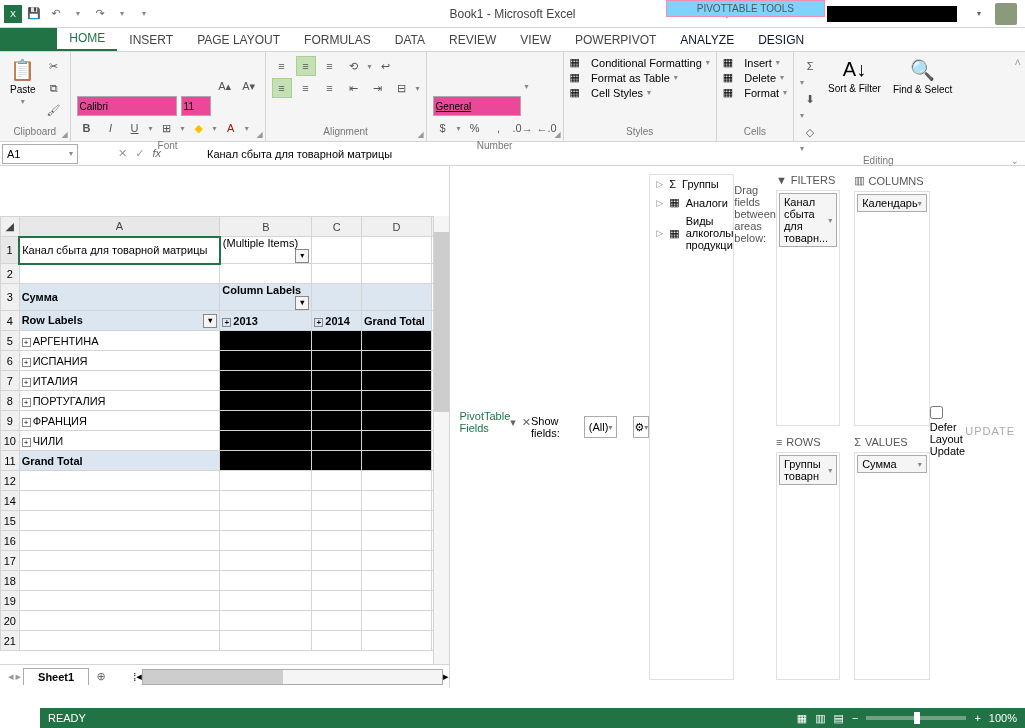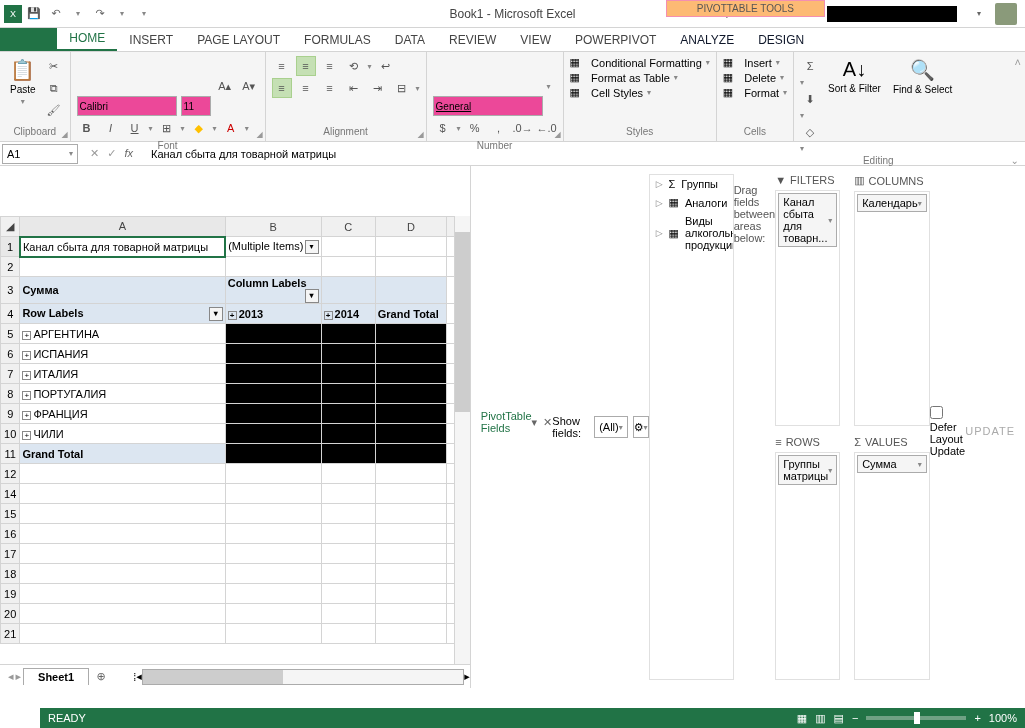--- a/index.html
+++ b/index.html
@@ -2,21 +2,21 @@
 <html><head>
 <meta charset="utf-8">
 <style>
 *{margin:0;padding:0;box-sizing:border-box;font-family:"Segoe UI",Arial,sans-serif;font-size:11px;}
 body{background:#fff;width:1025px;height:728px;overflow:hidden;position:relative;}
 .titlebar{height:28px;background:#fff;display:flex;align-items:center;border-bottom:1px solid #d4d4d4;position:relative;}
 .qat{display:flex;align-items:center;gap:2px;padding-left:4px;}
 .qat-icon{width:20px;height:20px;display:flex;align-items:center;justify-content:center;color:#666;cursor:pointer;}
 .qat-icon.excel{background:#217346;color:#fff;font-size:9px;width:18px;height:18px;}
 .title-center{position:absolute;left:50%;transform:translateX(-50%);color:#444;font-size:12px;}
-.contextual-tab{position:absolute;right:200px;top:0;background:#fdba74;padding:2px 30px;font-size:10px;color:#555;border:1px solid #f48fb1;}
+.contextual-tab{position:absolute;right:200px;top:0;background:#7dd3fc;padding:2px 30px;font-size:10px;color:#555;border:1px solid #f48fb1;}
 .win-controls{margin-left:auto;display:flex;gap:4px;padding-right:8px;align-items:center;}
 .win-controls span{width:24px;height:20px;display:flex;align-items:center;justify-content:center;cursor:pointer;color:#666;}
 .avatar{width:22px;height:22px;background:#8a9a7a;border-radius:2px;}
 .user-black{width:130px;height:16px;background:#000;margin-right:6px;}
 .ribbon-tabs{height:24px;display:flex;align-items:flex-end;border-bottom:1px solid #d4d4d4;}
 .tab{padding:4px 12px;font-size:12px;color:#444;cursor:pointer;text-transform:uppercase;}
 .tab.file{background:#217346;color:#fff;padding:20px 16px;}
 .tab.active{color:#217346;border-bottom:2px solid #217346;}
 .tab.ctx{color:#0f172a;}
 .ribbon{height:90px;background:#f5f5f5;border-bottom:1px solid #d4d4d4;display:flex;}
@@ -25,21 +25,21 @@
 .group-content{flex:1;display:flex;align-items:flex-start;gap:4px;}
 .big-btn{display:flex;flex-direction:column;align-items:center;gap:2px;padding:2px 4px;cursor:pointer;}
 .big-btn .icon{font-size:20px;}
 .big-btn .lbl{font-size:10px;}
 .stack{display:flex;flex-direction:column;gap:2px;}
 .row{display:flex;gap:4px;align-items:center;}
 select.ctrl,input.ctrl{height:20px;border:1px solid #ababab;background:#ec4899;font-size:10px;padding:0 2px;margin-top:40px;}
 .btn-sm{width:20px;height:20px;display:flex;align-items:center;justify-content:center;border:1px solid transparent;cursor:pointer;color:#555;}
 .btn-sm.toggle-on{background:#c5e0b4;border-color:#a9d08e;}
 .launcher{position:absolute;bottom:2px;right:2px;font-size:8px;color:#999;cursor:pointer;}
-.formula-bar{height:24px;display:flex;align-items:center;border-bottom:1px solid #d4d4d4;padding:2px;}
+.formula-bar{height:24px;display:flex;align-items:center;border-bottom:1px solid #d4d4d4;padding:2px;gap:28px;}
 .name-box{width:76px;height:20px;border:1px solid #ababab;padding:0 4px;display:flex;align-items:center;justify-content:space-between;}
 .fb-btns{display:flex;gap:8px;padding:0 12px;color:#999;}
 .fx{font-style:italic;color:#666;}
 .formula-input{flex:1;padding:0 6px;}
 .fb-expand{position:absolute;right:6px;top:155px;color:#999;cursor:pointer;font-size:10px;}
 .content{display:flex;height:calc(728px - 28px - 24px - 90px - 24px - 20px - 20px);}
 .sheet-area{width:640px;display:flex;flex-direction:column;border-right:1px solid #d4d4d4;}
 .sheet-body{flex:1;overflow:hidden;position:relative;margin-top:50px;}
 .grid{border-collapse:collapse;width:100%;}
 .grid td,.grid th{border:1px solid #d4d4d4;height:20px;font-size:11px;text-align:left;padding:0 2px;white-space:nowrap;overflow:hidden;}
@@ -55,21 +55,21 @@
 .sheet-tabs{height:24px;display:flex;align-items:center;border-top:1px solid #d4d4d4;padding-left:8px;gap:2px;}
 .sheet-nav{display:flex;gap:2px;color:#999;}
 .sheet-tab{padding:2px 14px;border:1px solid #ababab;border-bottom:none;background:#fff;font-weight:bold;font-size:11px;}
 .sheet-add{width:20px;height:20px;display:flex;align-items:center;justify-content:center;color:#666;cursor:pointer;}
 .hscroll{flex:1;margin-left:20px;display:flex;align-items:center;}
 .hsbar{flex:1;height:16px;border:1px solid #ababab;background:#f5f5f5;position:relative;}
 .hsbar .thumb{position:absolute;left:0;width:140px;height:100%;background:#cdcdcd;}
 .pane{flex:1;padding:8px 10px;display:flex;flex-direction:row;}
 .pane-title{font-size:18px;color:#217346;font-weight:normal;margin-bottom:10px;display:flex;align-items:center;}
 .pane-title .ctrls{margin-left:auto;display:flex;gap:6px;font-size:12px;color:#666;}
-.pane-row{display:flex;align-items:center;gap:5px;margin-bottom:0;}
+.pane-row{display:flex;align-items:center;gap:16px;margin-bottom:0;}
 .dd{flex:1;height:22px;border:1px solid #ababab;background:#fff;display:flex;align-items:center;padding:0 4px;justify-content:space-between;cursor:pointer;}
 .gear-btn{width:24px;height:22px;border:1px solid #ababab;display:flex;align-items:center;justify-content:center;cursor:pointer;}
 .field-list{border:1px solid #e0e0e0;flex:0 0 85px;overflow:hidden;position:relative;}
 .field-item{padding:3px 6px;display:flex;align-items:center;gap:6px;cursor:pointer;}
 .field-item .caret{color:#888;font-size:9px;}
 .drag-text{font-size:11px;color:#555;margin:10px 0 6px;}
 .areas{display:grid;grid-template-columns:1fr 1fr;gap:10px 14px;flex:1;}
 .area{display:flex;flex-direction:column;}
 .area-hdr{font-size:11px;color:#555;text-transform:uppercase;display:flex;align-items:center;gap:4px;margin-bottom:4px;}
 .area-body{flex:1;border:1px solid #e0e0e0;background:#fff;min-height:52px;padding:2px;}
@@ -191,21 +191,21 @@
         <span class="btn-sm">⊟</span>
         <span class="chev">▾</span>
       </div>
     </div>
     <div class="group-label">Alignment</div>
     <span class="launcher">◢</span>
   </div>
   <div class="group">
     <div class="group-content stack">
       <div class="row">
-          <input class="ctrl" style="width: 110px; text-decoration: underline;" value="General">
+          <input class="ctrl" style="width: 88px; text-decoration: underline;" value="General">
           <span class="chev">▾</span>
         </div>
       <div class="row">
         <span class="btn-sm">$</span>
           <span class="chev">▾</span>
         <span class="btn-sm">%</span>
         <span class="btn-sm">,</span>
         <span class="btn-sm">.0→</span>
         <span class="btn-sm">←.0</span>
       </div>
@@ -523,21 +523,21 @@
             </div>
           </div>
       </div>
       <div class="area">
         <div class="area-hdr">
             <span>≡</span>
             <span>ROWS</span>
           </div>
         <div class="area-body">
             <div class="pill">
-              <span>Группы матрицы</span>
+              <span>Группы товарн</span>
               <span class="chev">▾</span>
             </div>
           </div>
       </div>
       <div class="area">
         <div class="area-hdr">
             <span>Σ</span>
             <span>VALUES</span>
           </div>
         <div class="area-body">

